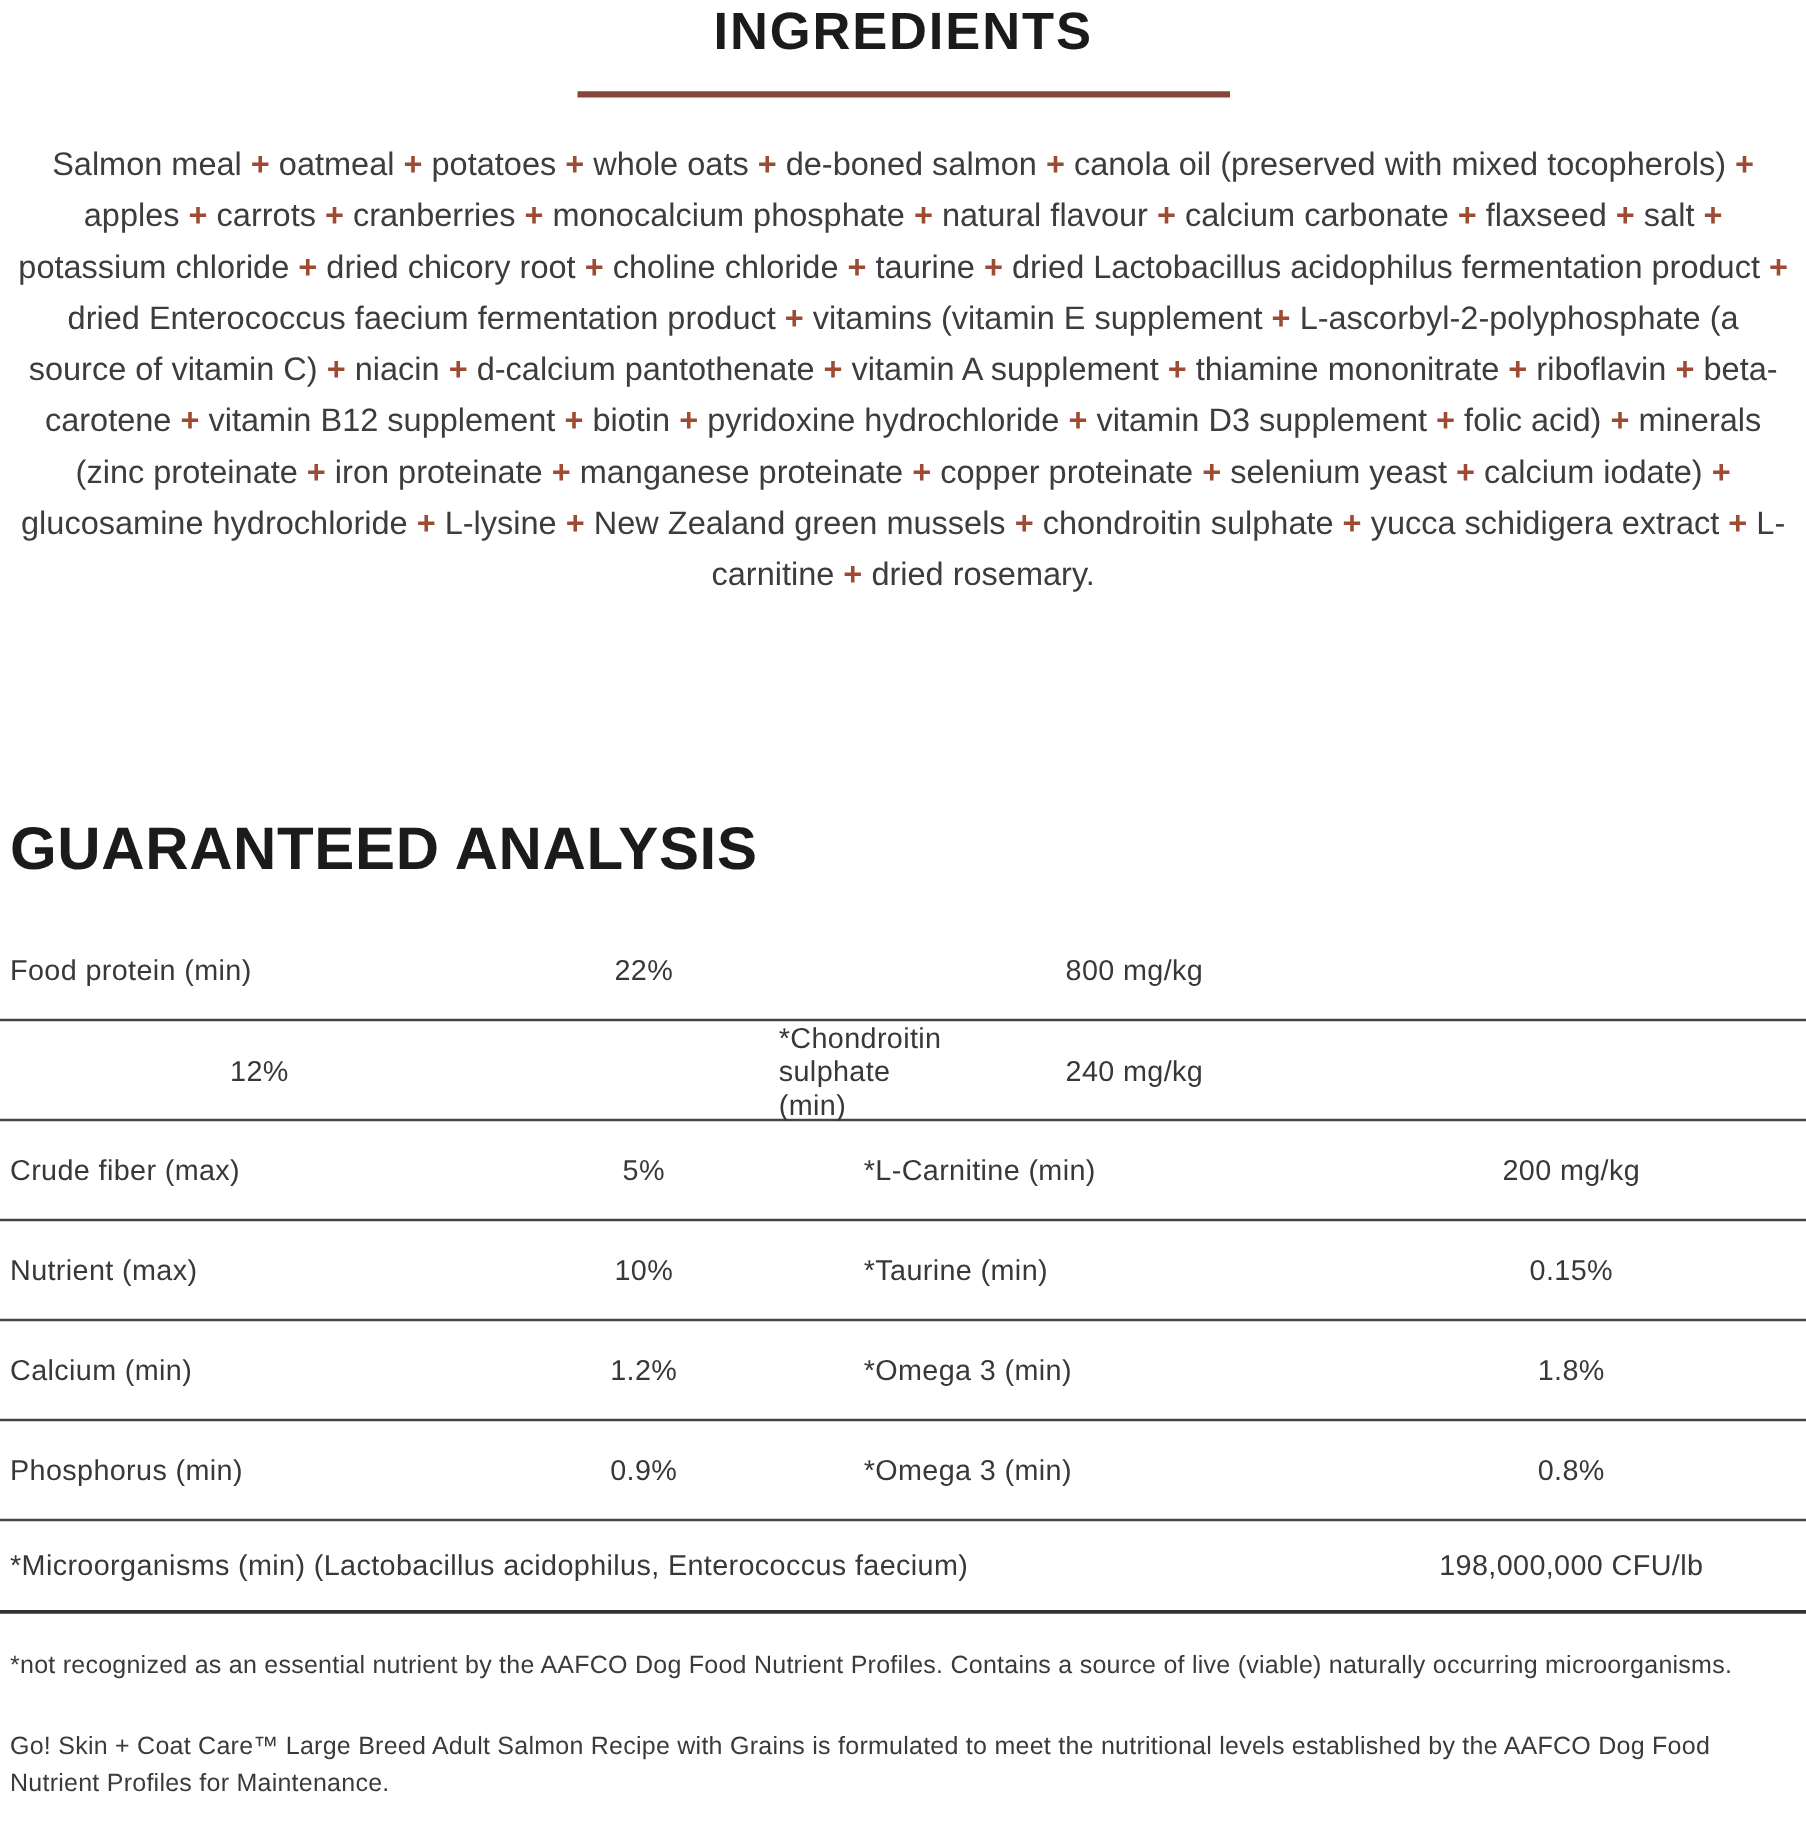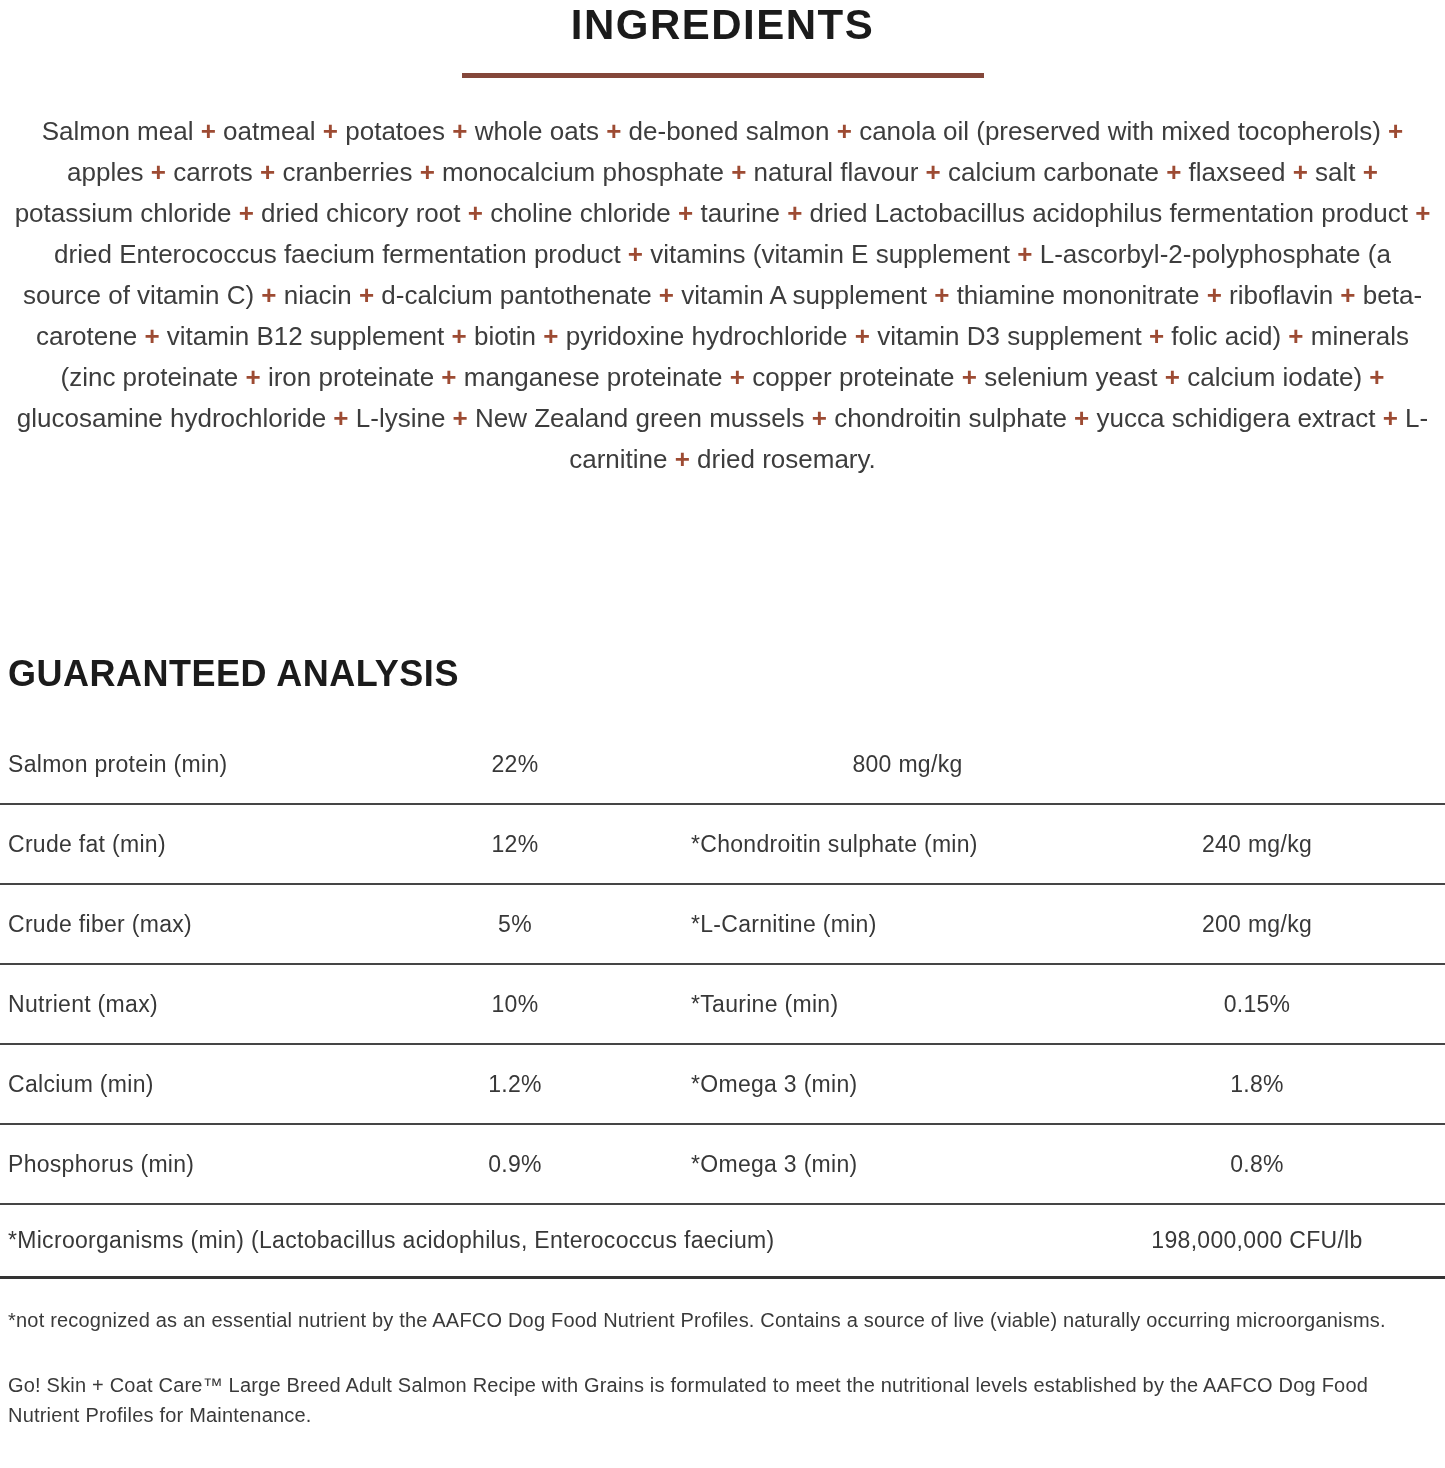--- a/index.html
+++ b/index.html
@@ -38,21 +38,21 @@
     color:var(--text-main);
   }
   .plus{
     color:var(--accent-plus);
     font-weight:700;
   }
 
   
   .ga-title{
     margin:176px 0 0 8px;
-    font-size:36px; font-weight:800; line-height:1;
+    font-size:48px; font-weight:800; line-height:1;
     letter-spacing:0.5px;
     color:var(--text-heading);
   }
   .ga-table{ margin-top:33px; }
   .ga-row{
     display:grid;
     grid-template-columns:415px 200px 68px 449px 250px 63px;
     align-items:center;
     height:80px;
     border-bottom:2px solid var(--sep);
@@ -95,28 +95,27 @@
   <h1 class="ing-title">INGREDIENTS</h1>
 
   <div class="title-rule"></div>
 
   <p class="ing-text">Salmon meal<span class="plus"> + </span>oatmeal<span class="plus"> + </span>potatoes<span class="plus"> + </span>whole oats<span class="plus"> + </span>de-boned salmon<span class="plus"> + </span>canola oil (preserved with mixed tocopherols)<span class="plus"> + </span>apples<span class="plus"> + </span>carrots<span class="plus"> + </span>cranberries<span class="plus"> + </span>monocalcium phosphate<span class="plus"> + </span>natural flavour<span class="plus"> + </span>calcium carbonate<span class="plus"> + </span>flaxseed<span class="plus"> + </span>salt<span class="plus"> + </span>potassium chloride<span class="plus"> + </span>dried chicory root<span class="plus"> + </span>choline chloride<span class="plus"> + </span>taurine<span class="plus"> + </span>dried Lactobacillus acidophilus fermentation product<span class="plus"> + </span>dried Enterococcus faecium fermentation product<span class="plus"> + </span>vitamins (vitamin E supplement<span class="plus"> + </span>L-ascorbyl-2-polyphosphate (a source of vitamin C)<span class="plus"> + </span>niacin<span class="plus"> + </span>d-calcium pantothenate<span class="plus"> + </span>vitamin A supplement<span class="plus"> + </span>thiamine mononitrate<span class="plus"> + </span>riboflavin<span class="plus"> + </span>beta-carotene<span class="plus"> + </span>vitamin B12 supplement<span class="plus"> + </span>biotin<span class="plus"> + </span>pyridoxine hydrochloride<span class="plus"> + </span>vitamin D3 supplement<span class="plus"> + </span>folic acid)<span class="plus"> + </span>minerals (zinc proteinate<span class="plus"> + </span>iron proteinate<span class="plus"> + </span>manganese proteinate<span class="plus"> + </span>copper proteinate<span class="plus"> + </span>selenium yeast<span class="plus"> + </span>calcium iodate)<span class="plus"> + </span>glucosamine hydrochloride<span class="plus"> + </span>L-lysine<span class="plus"> + </span>New Zealand green mussels<span class="plus"> + </span>chondroitin sulphate<span class="plus"> + </span>yucca schidigera extract<span class="plus"> + </span>L-carnitine<span class="plus"> + </span>dried rosemary.</p>
 
   <h2 class="ga-title">GUARANTEED ANALYSIS</h2>
 
   <div class="ga-table">
       <div class="ga-row">
-        <div class="ga-label">Salmon protein (min)</div>
+        <div class="ga-label">Food protein (min)</div>
         <div class="ga-value">22%</div>
         <div class="ga-gap"></div>
         <div class="ga-value">800 mg/kg</div>
         <div class="ga-gap"></div>
       </div>
       <div class="ga-row">
-        <div class="ga-label">Crude fat (min)</div>
         <div class="ga-value">12%</div>
         <div class="ga-gap"></div>
         <div class="ga-label">*Chondroitin sulphate (min)</div>
         <div class="ga-value">240 mg/kg</div>
         <div class="ga-gap"></div>
       </div>
       <div class="ga-row">
         <div class="ga-label">Crude fiber (max)</div>
         <div class="ga-value">5%</div>
         <div class="ga-gap"></div>

